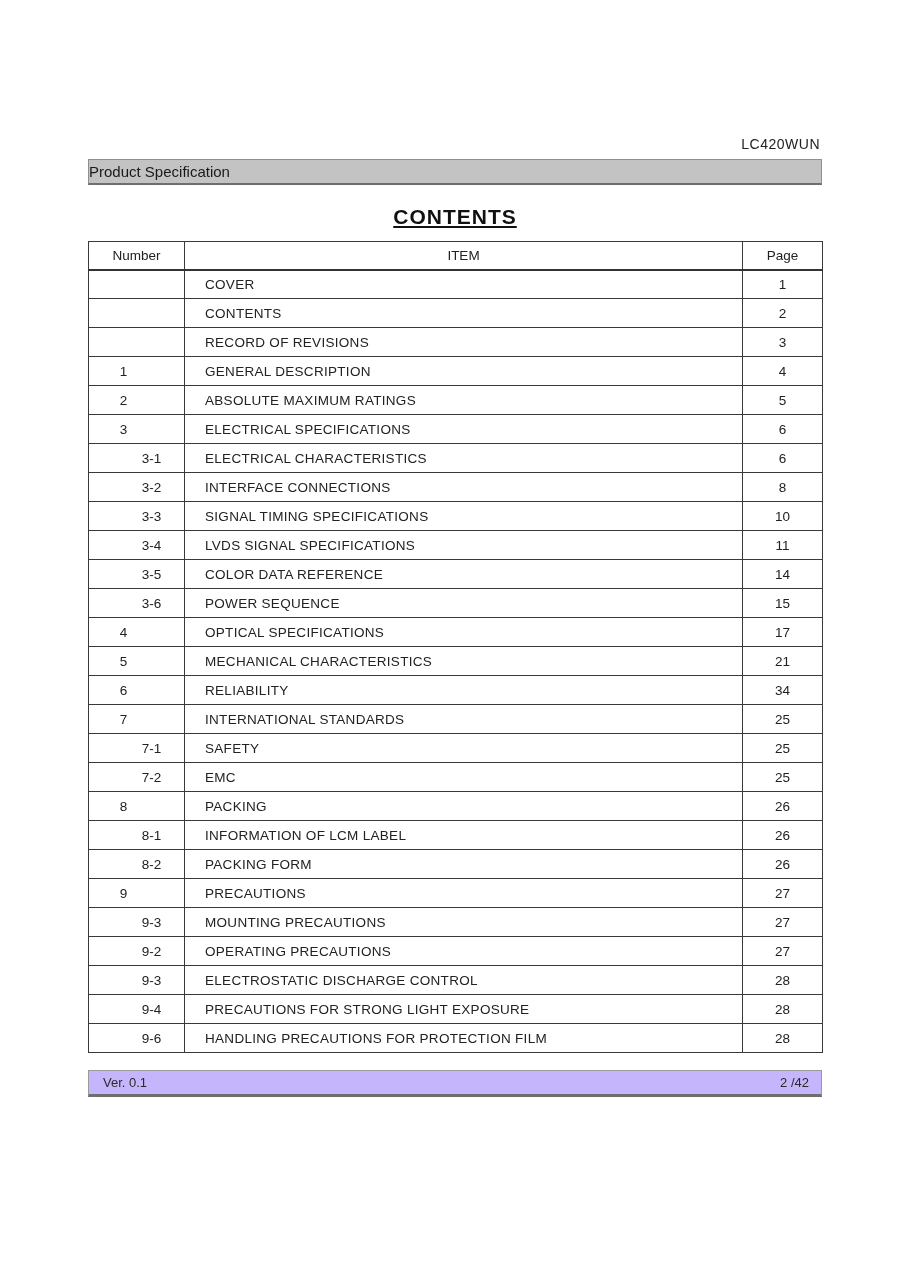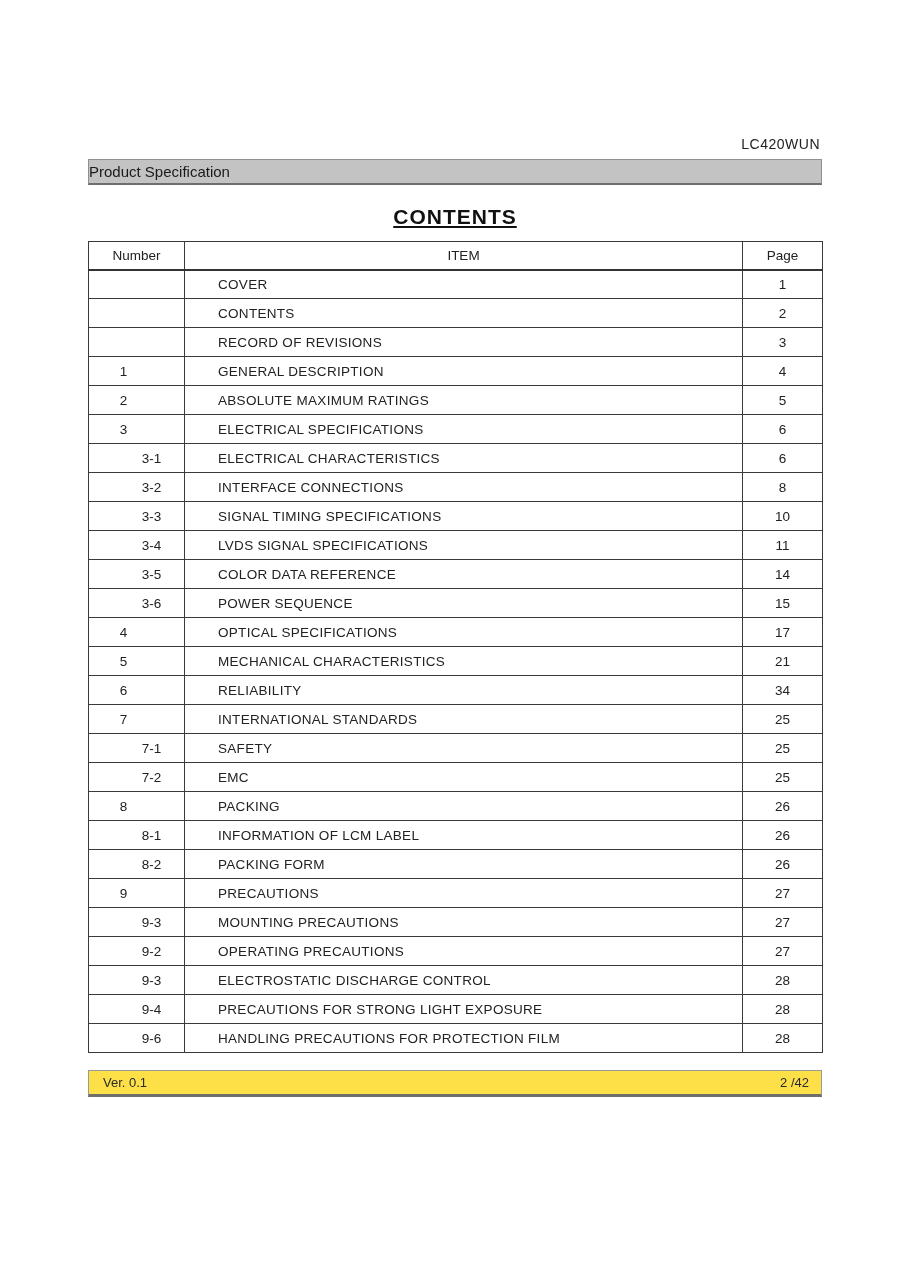--- a/index.html
+++ b/index.html
@@ -67,26 +67,26 @@
     border-bottom: 2px solid #333;
     background: #fff;
   }
   table.toc tbody td { height: 29px; }
   col.c-number { width: 96px; }
   col.c-item   { width: 558px; }
   col.c-page   { width: 80px; }
   td.cell-number { text-align: center; }
   tr.level-main td.cell-number { padding-right: 26px; }
   tr.level-sub  td.cell-number { padding-left: 30px; }
-  td.cell-item { text-align: left; padding-left: 33px; letter-spacing: 0.3px; }
+  td.cell-item { text-align: left; padding-left: 20px; letter-spacing: 0.3px; }
   td.cell-page { text-align: center; }
   .footer {
     margin-top: 17px;
     height: 27px;
-    background: #fde047;
+    background: #c4b5fd;
     border: 1px solid #9a9a9a;
     border-bottom: 3px solid #6e6e6e;
     display: flex;
     align-items: center;
     justify-content: space-between;
     padding: 0 12px 0 14px;
     font-size: 13px;
     color: #2a2a2a;
   }
 </style>

